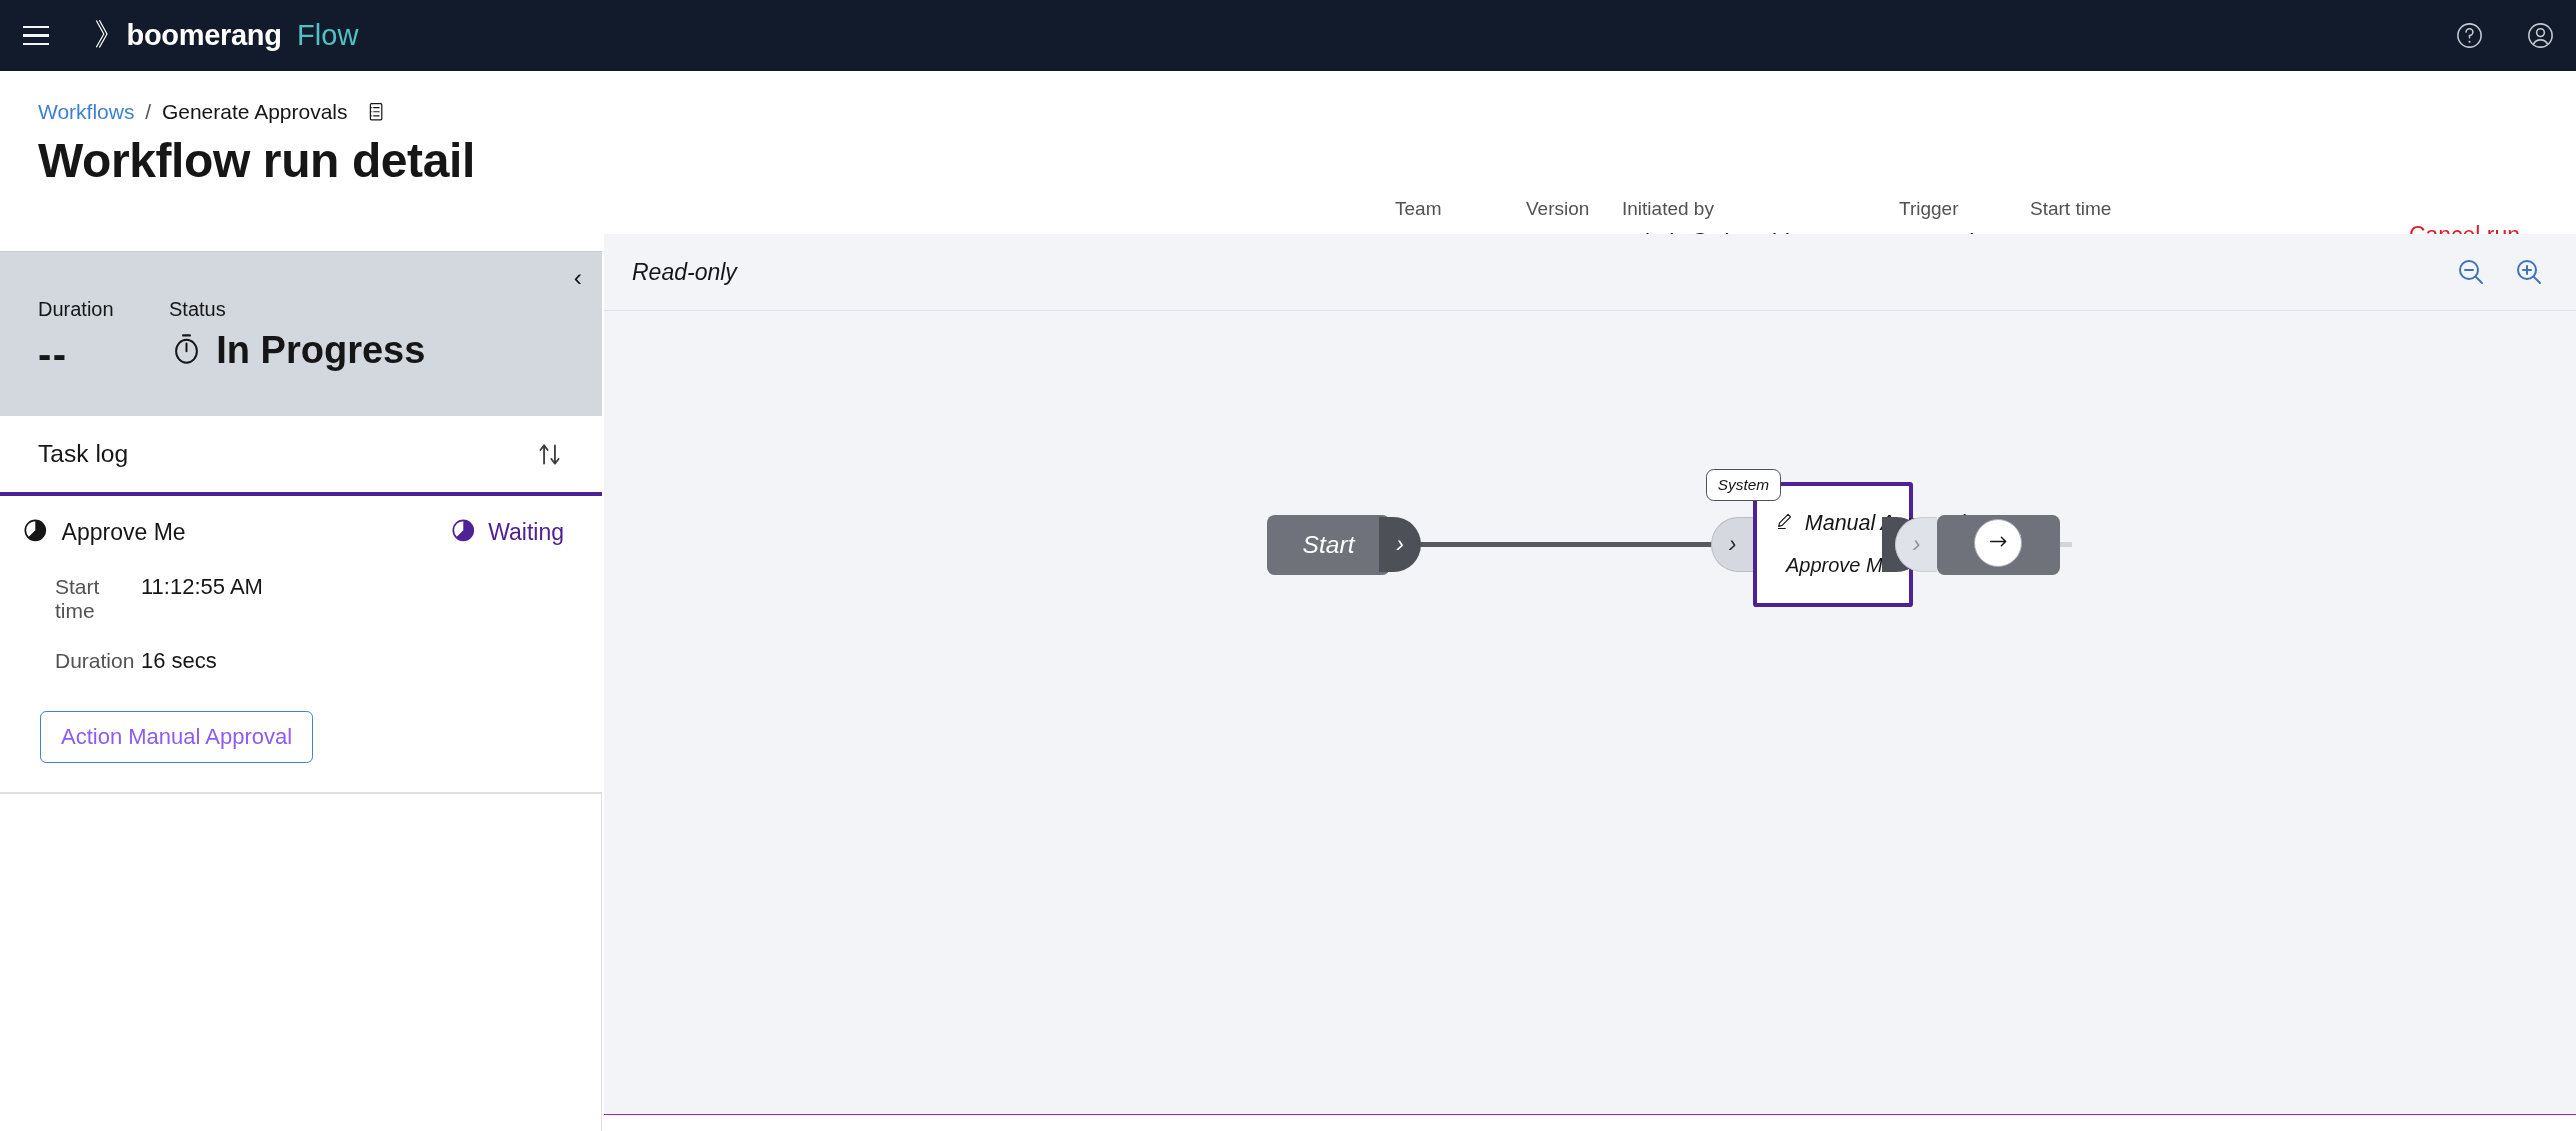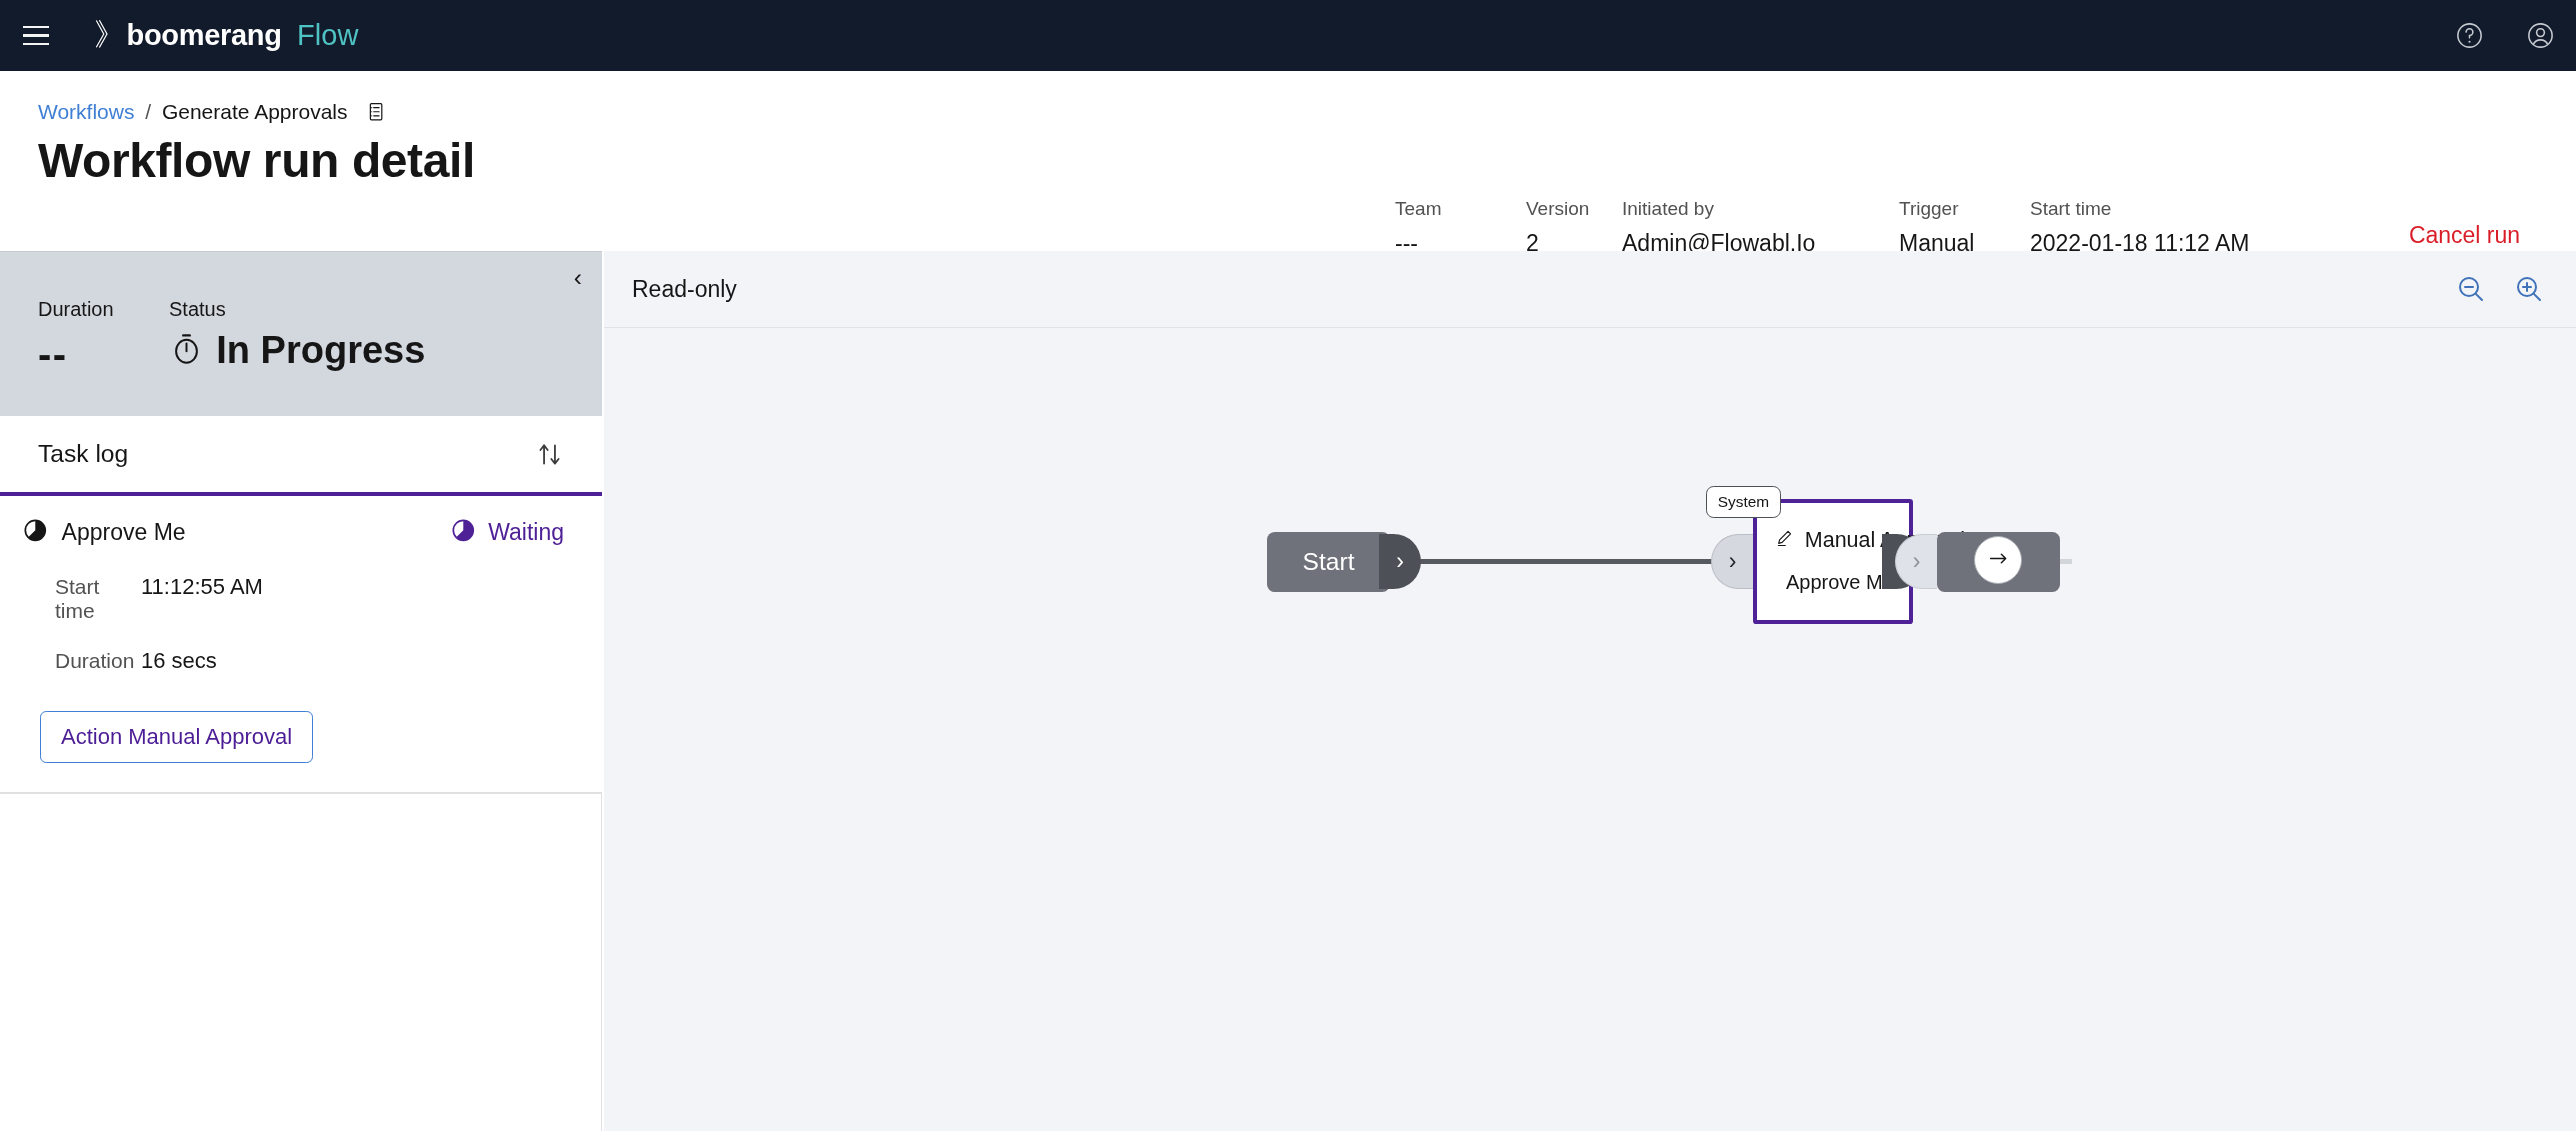--- a/index.html
+++ b/index.html
@@ -130,33 +130,34 @@
   }
   .task-name { display: flex; align-items: center; gap: 14px; font-size: 23px; color: #161616; }
   .task-status { display: flex; align-items: center; gap: 12.3px; font-size: 23px; color: #4f2196; }
   .task-details { padding: 26px 0 0 55px; }
   .detail-line { display: flex; align-items: baseline; margin-bottom: 24.6px; }
   .detail-label { font-size: 21px; color: #525252; width: 86px; }
   .detail-value { font-size: 22px; color: #161616; text-align: right; }
   .action-btn {
     display: inline-block; margin: 12.3px 0 0 40px;
     border: 1.5px solid #3f7fd4; background: #ffffff;
-    color: #4c1d95; font-size: 22px;
+    color: #8b5cf6; font-size: 22px;
     padding: 12.3px 20px; border-radius: 6.2px; cursor: pointer;
     font-family: "Liberation Sans", sans-serif;
   }
   .task-divider {
     margin-top: 29px; width: 602px; height: 1.5px; background: #e0e0e0;
   }
 
   
   .canvas-wrap {
-    position: absolute; top: 251px; left: 604px;
+    position: absolute; top: 234px; left: 604px;
     width: 1972px; height: 881px;
     background: #a21caf;
+    font-style: italic;
   }
   .canvas-toolbar {
     position: relative; width: 1972px; height: 77px;
     background: #f2f4f8;
     border-bottom: 1.5px solid #dfe3e9;
     display: flex; align-items: center; justify-content: space-between;
     padding: 0 31px 0 28px;
   }
   .readonly-label { font-size: 23px; color: #161616; }
   .zoom-controls { display: flex; align-items: center; gap: 26px; }

